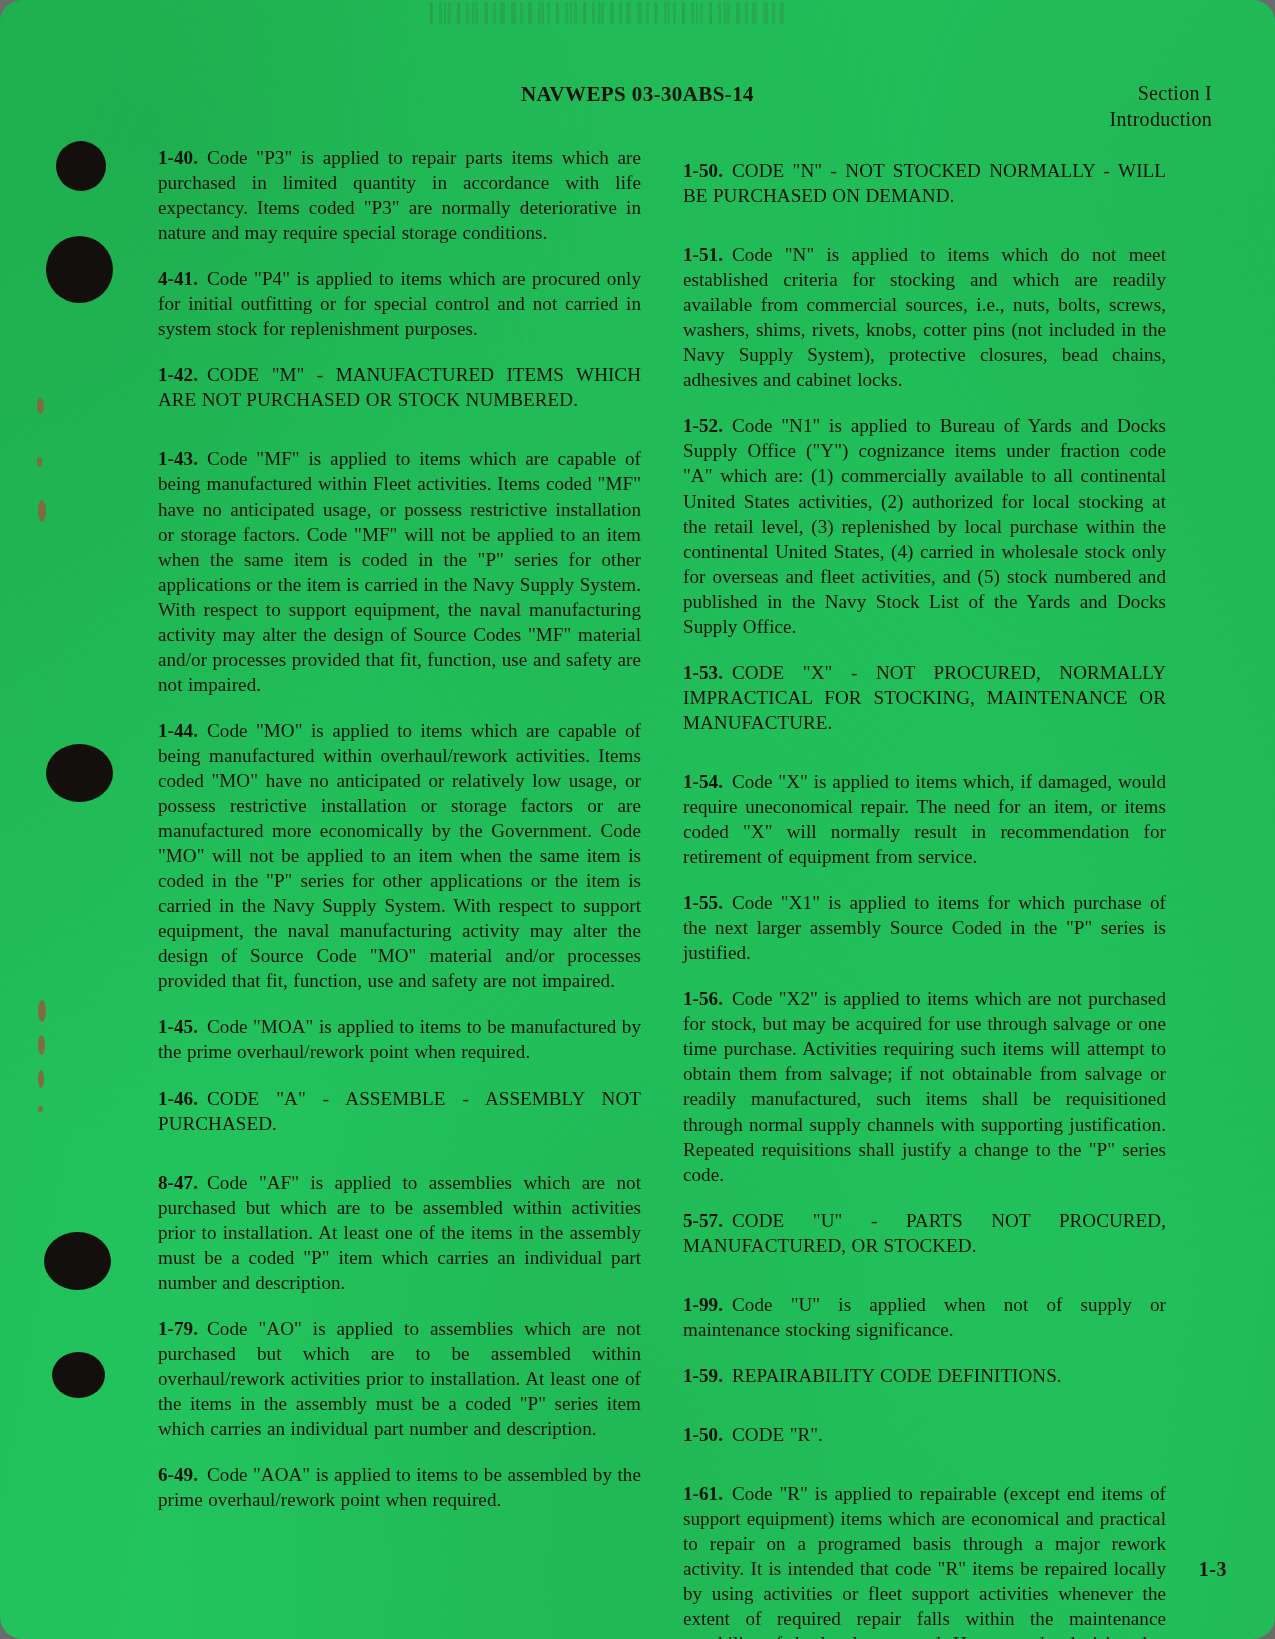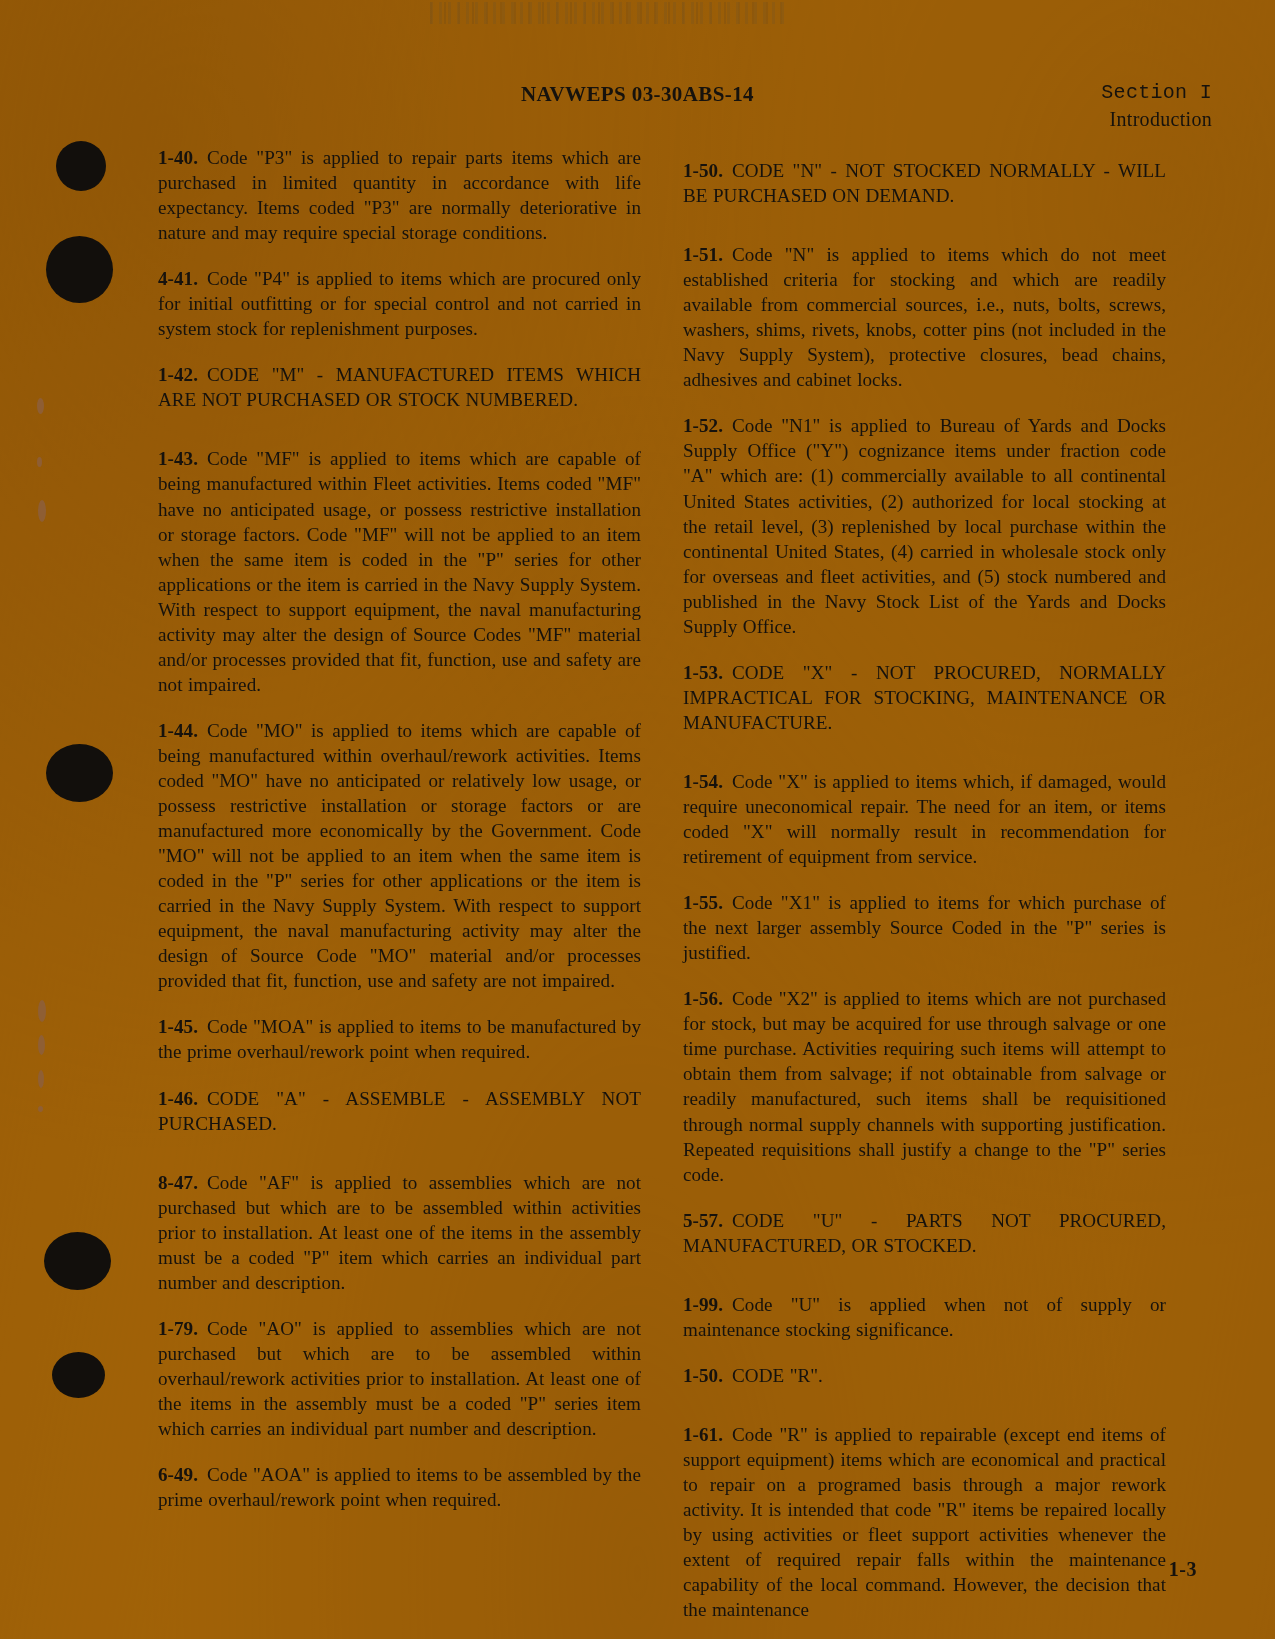--- a/index.html
+++ b/index.html
@@ -5,24 +5,25 @@
   html, body {
     margin: 0;
     padding: 0;
     background: #6b6b6b;
   }
   #page {
     position: relative;
     width: 1275px;
     height: 1639px;
     margin: 0 auto;
-    background: #a16207;
+    background: #22c55e;
     overflow: hidden;
     font-family: "Liberation Serif", "DejaVu Serif", serif;
     color: #16120d;
+    border-radius: 22px;
   }
   
   #page::before {
     content: "";
     position: absolute;
     inset: 0;
     pointer-events: none;
     background:
       radial-gradient(ellipse at 12% 8%, rgba(190,178,150,0.30), rgba(0,0,0,0) 48%),
       radial-gradient(ellipse at 92% 12%, rgba(196,186,158,0.22), rgba(0,0,0,0) 52%),
@@ -81,21 +82,21 @@
     font-weight: 700;
   }
   .header-right {
     position: absolute;
     right: 63px;
     top: -2px;
     text-align: right;
     line-height: 1.32;
     font-size: 20px;
   }
-  .header-right .sec { font-weight: 400; letter-spacing: 0.3px; font-family: Liberation Mono, monospace; }
+  .header-right .sec { font-weight: 400; letter-spacing: 0.3px; }
   .header-right .sub { font-weight: 400; letter-spacing: 0.3px; }
 
   
   .columns {
     position: absolute;
     top: 145px;
     left: 158px;
     width: 1008px;
     height: 1390px;
     display: flex;
@@ -116,21 +117,21 @@
   }
   p.para.heading {
     margin-bottom: 34px;
     margin-top: 13px;
   }
   .pnum { font-weight: 700; }
   .sp { display: inline-block; width: 9px; }
 
   .page-number {
     position: absolute;
-    right: 78px;
+    right: 48px;
     bottom: 58px;
     font-size: 20px;
     font-weight: 700;
     letter-spacing: 0.5px;
     z-index: 5;
   }
 </style>
 </head>
 <body>
 
@@ -177,19 +178,20 @@
     <div class="col" id="col-right">
         <p class="para heading"><span class="pnum">1-50.</span><span class="sp"></span><span>CODE "N" - NOT STOCKED NORMALLY - WILL BE PURCHASED ON DEMAND.</span></p>
         <p class="para"><span class="pnum">1-51.</span><span class="sp"></span><span>Code "N" is applied to items which do not meet established criteria for stocking and which are readily available from commercial sources, i.e., nuts, bolts, screws, washers, shims, rivets, knobs, cotter pins (not included in the Navy Supply System), protective closures, bead chains, adhesives and cabinet locks.</span></p>
         <p class="para"><span class="pnum">1-52.</span><span class="sp"></span><span>Code "N1" is applied to Bureau of Yards and Docks Supply Office ("Y") cognizance items under fraction code "A" which are:  (1) commercially available to all continental United States activities,  (2) authorized for local stocking at the retail level,  (3) replenished by local purchase within the continental United States,  (4) carried in wholesale stock only for overseas and fleet activities,  and (5) stock numbered and published in the Navy Stock List of the Yards and Docks Supply Office.</span></p>
         <p class="para heading"><span class="pnum">1-53.</span><span class="sp"></span><span>CODE "X" - NOT PROCURED, NORMALLY IMPRACTICAL FOR STOCKING, MAINTENANCE OR MANUFACTURE.</span></p>
         <p class="para"><span class="pnum">1-54.</span><span class="sp"></span><span>Code "X" is applied to items which, if damaged, would require uneconomical repair.  The need for an item, or items coded "X" will normally result in recommendation for retirement of equipment from service.</span></p>
         <p class="para"><span class="pnum">1-55.</span><span class="sp"></span><span>Code "X1" is applied to items for which purchase of the next larger assembly Source Coded in the "P" series is justified.</span></p>
         <p class="para"><span class="pnum">1-56.</span><span class="sp"></span><span>Code "X2" is applied to items which are not purchased for stock, but may be acquired for use through salvage or one time purchase.  Activities requiring such items will attempt to obtain them from salvage; if not obtainable from salvage or readily manufactured, such items shall be requisitioned through normal supply channels with supporting justification. Repeated requisitions shall justify a change to the "P" series code.</span></p>
         <p class="para heading"><span class="pnum">5-57.</span><span class="sp"></span><span>CODE "U" - PARTS NOT PROCURED, MANUFACTURED, OR STOCKED.</span></p>
         <p class="para"><span class="pnum">1-99.</span><span class="sp"></span><span>Code "U" is applied when not of supply or maintenance stocking significance.</span></p>
+        <p class="para heading"><span class="pnum">1-59.</span><span class="sp"></span><span>REPAIRABILITY CODE DEFINITIONS.</span></p>
         <p class="para heading"><span class="pnum">1-50.</span><span class="sp"></span><span>CODE "R".</span></p>
         <p class="para"><span class="pnum">1-61.</span><span class="sp"></span><span>Code "R" is applied to repairable (except end items of support equipment) items which are economical and practical to repair on a programed basis through a major rework activity.  It is intended that code "R" items be repaired locally by using activities or fleet support activities whenever the extent of required repair falls within the maintenance capability of the local command.  However, the decision that the maintenance</span></p>
       </div>
   </div>
 
   <div class="page-number">1-3</div>
 </div>
 
 </body></html>

